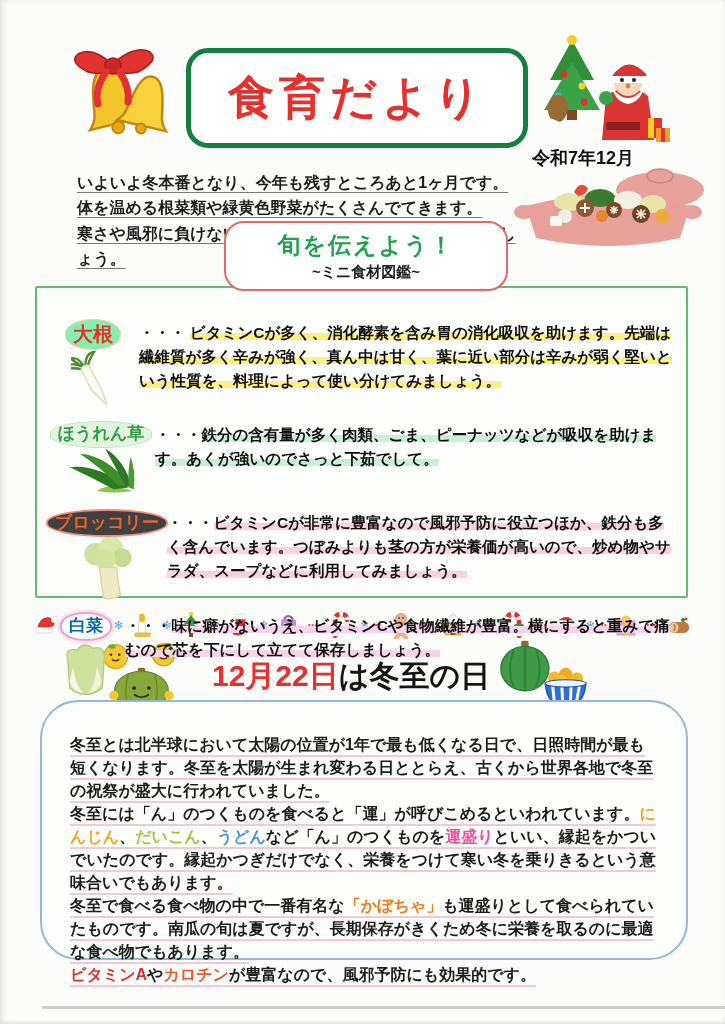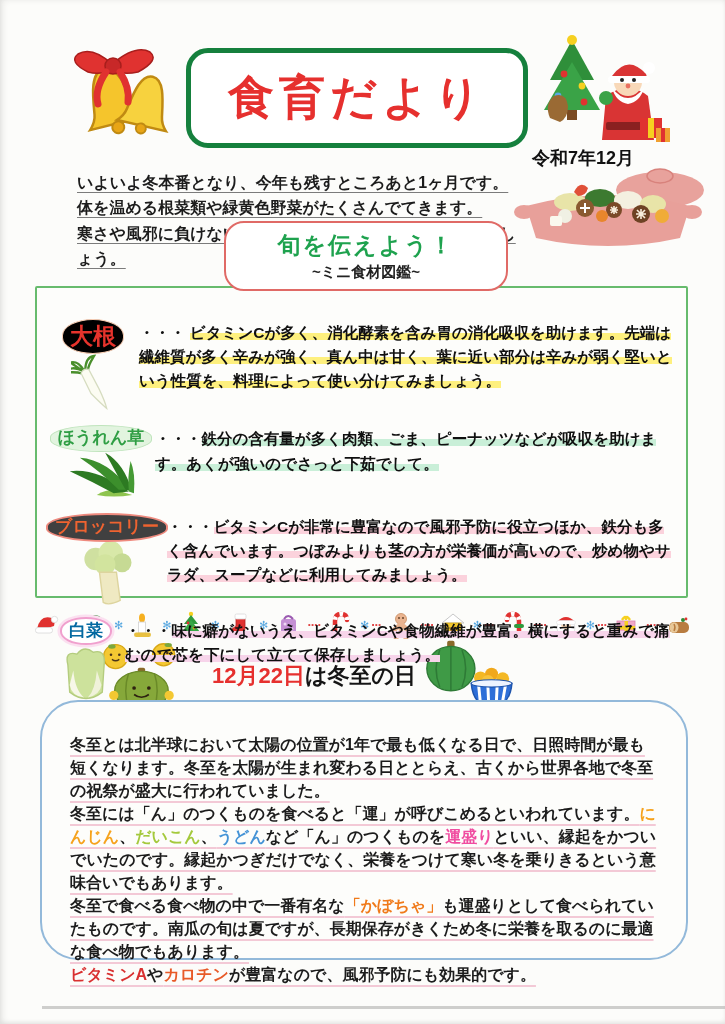--- a/index.html
+++ b/index.html
@@ -19,42 +19,42 @@
   
   .season-box{left:224px;top:221px;width:280px;height:66px;background:#fff;border:2.5px solid #e06a66;
               border-radius:20px;display:flex;flex-direction:column;align-items:center;justify-content:center;z-index:3;}
   .season-box .t1{font-size:23px;font-weight:800;color:#1ea24e;letter-spacing:2px;}
   .season-box .t2{font-size:15px;font-weight:700;color:#222;margin-top:2px;}
   .green-box{left:35px;top:286px;width:653px;height:312px;border:2px solid #67bb6d;background:#fdfdfb;
              border-radius:2px;z-index:1;box-sizing:border-box;padding:13px 14px 6px 10px;}
   .veg-entry{display:flex;margin-bottom:9px;}
   .veg-left{flex:0 0 auto;display:flex;flex-direction:column;align-items:center;}
   .veg-label{font-weight:800;white-space:nowrap;padding:0 7px;border-radius:50%/46%;line-height:1.45;}
-  .lab-daikon{color:#e6332c;font-size:23px;background:#000000;border:1.5px solid #f6cdb4;}
+  .lab-daikon{color:#e6332c;font-size:20px;background:#86efac;border:1.5px solid #f6cdb4;}
   .lab-spinach{color:#2f9e44;font-size:17px;background:#e2f4df;border:1.5px solid #bfe4bc;}
   .lab-broccoli{color:#ef6330;font-size:17px;background:#404040;border:2px solid #ef8a7e;}
   .lab-hakusai{color:#0369a1;font-size:17px;background:#fff;border:2px solid #f0a0ce;box-shadow:0 0 0 2.5px #fbe0f0;}
   .veg-text{flex:1;font-size:15.5px;font-weight:700;line-height:1.56;color:#101010;padding-top:2px;}
   .veg-text .hl{-webkit-box-decoration-break:clone;box-decoration-break:clone;}
   .hl-y{background-image:linear-gradient(transparent 55%,#fef07e 55%,#fef07e 96%,transparent 96%);}
   .hl-g{background-image:linear-gradient(transparent 55%,#c9efd8 55%,#c9efd8 96%,transparent 96%);}
   .hl-p{background-image:linear-gradient(transparent 55%,#fbd2dc 55%,#fbd2dc 96%,transparent 96%);}
   .hl-v{background-image:linear-gradient(transparent 55%,#f7d4ea 55%,#f7d4ea 96%,transparent 96%);}
   .dots{font-weight:800;}
 
   
   .divider{left:33px;top:604px;width:659px;height:42px;display:flex;align-items:center;justify-content:space-between;}
   .dvi{width:26px;height:28px;flex:0 0 auto;}
   .sep{display:flex;align-items:center;gap:2px;font-weight:700;}
   .sep .snow{color:#58a8e0;font-size:11px;}
   .sep .dotted{color:#e04343;font-size:13px;letter-spacing:-1px;line-height:0;}
 
   
   .heading-row{left:88px;top:642px;width:560px;height:68px;display:flex;align-items:center;}
-  .heading-text{font-size:22px;font-weight:800;white-space:nowrap;margin:0 6px;}
+  .heading-text{font-size:30px;font-weight:800;white-space:nowrap;margin:0 6px;}
   .heading-text .red{color:#e6302e;}
   .heading-text .blk{color:#151515;}
 
   
   .blue-box{left:40px;top:700px;width:648px;height:260px;border:2.5px solid #93b9da;border-radius:38px;
             box-sizing:border-box;padding:31px 26px 10px 28px;background:#fdfdfb;z-index:2;}
   .blue-box p{margin:0;font-size:16px;font-weight:700;line-height:1.44;
               text-decoration:underline;text-decoration-thickness:1.5px;text-underline-offset:4.5px;text-decoration-color:#f3c9d6;}
   .scan-line{left:42px;top:1006px;width:683px;height:3px;background:#b6b6b4;opacity:.65;}
 </style>

